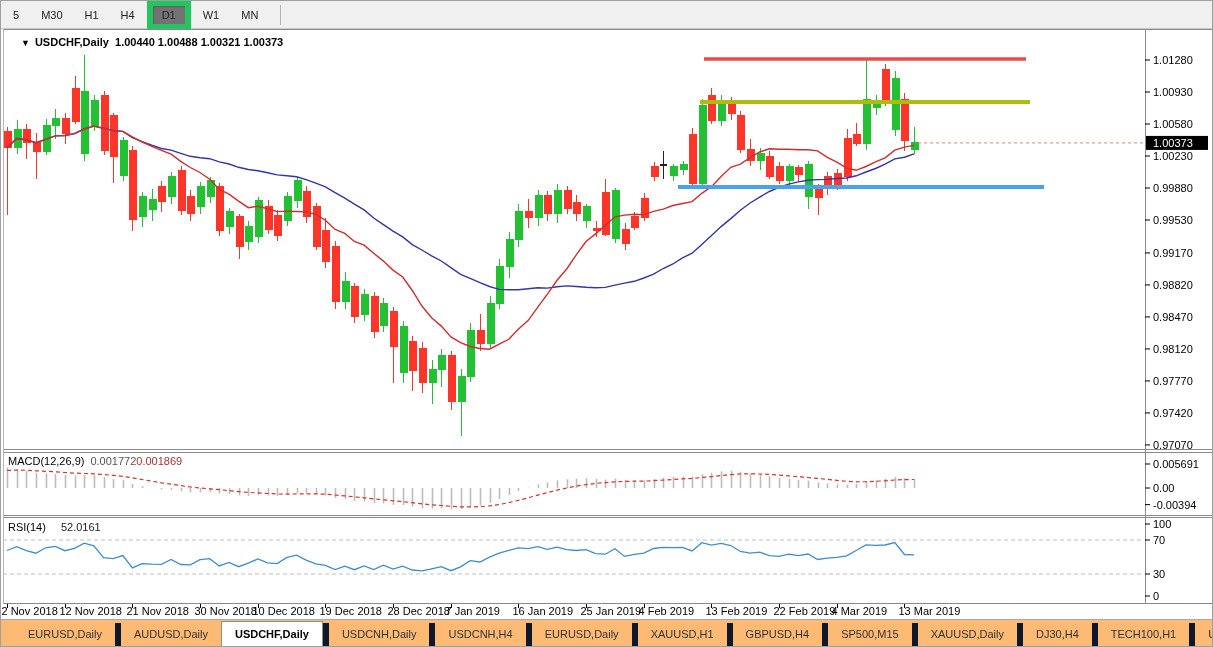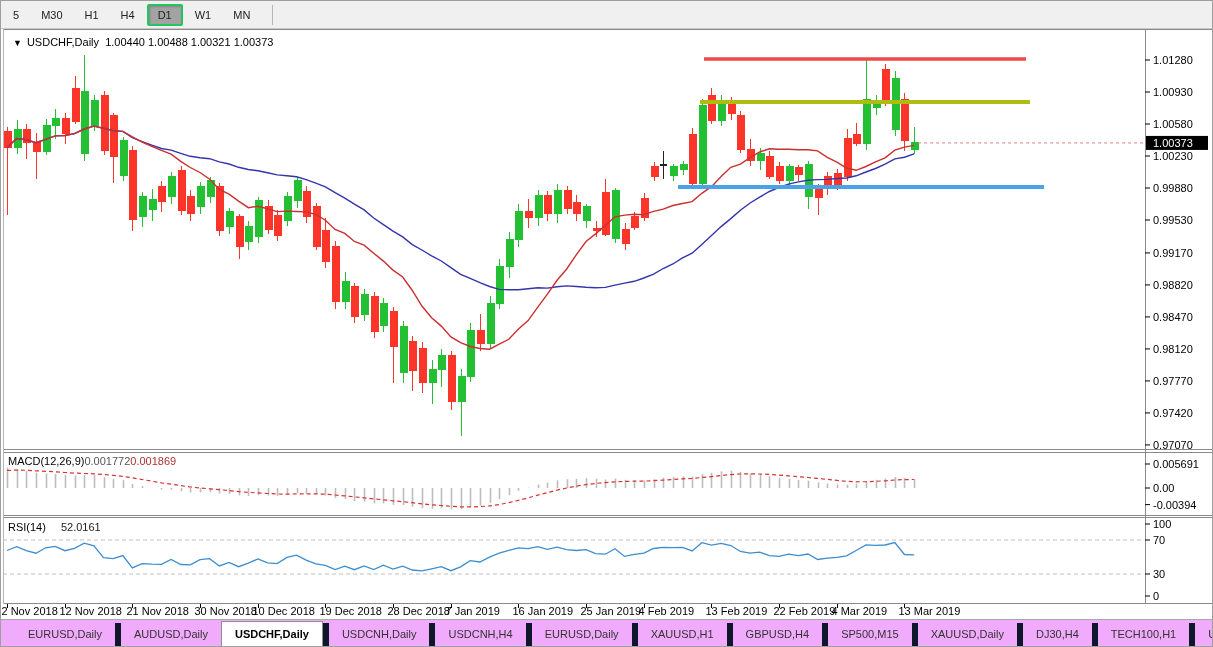--- a/index.html
+++ b/index.html
@@ -1,35 +1,35 @@
 <!DOCTYPE html>
 <html><head>
 <meta charset="utf-8">
 <style>
   html,body{margin:0;padding:0;background:#d8d8d8;}
   *{box-sizing:border-box;}
   #app{position:relative;width:1213px;height:647px;background:#fff;font-family:"Liberation Sans",sans-serif;border:1px solid #9f9f9f;overflow:hidden;}
   
   #toolbar{position:absolute;top:0;left:0;right:0;height:28px;background:#f0f0f0;border-bottom:1px solid #c9c9c9;display:flex;align-items:center;gap:2px;padding-left:2px;}
   .tf-btn{font-size:11px;color:#222;padding:3px 9px;border:1px solid transparent;border-radius:2px;cursor:default;}
-  .tf-btn.active{border:2px solid #22c55e;background:#a3a3a3;box-shadow:inset 1px 1px 2px rgba(0,0,0,.18);}
+  .tf-btn.active{border:6px solid #22c55e;background:#737373;box-shadow:inset 1px 1px 2px rgba(0,0,0,.18);}
   .tb-sep{width:1px;height:20px;background:#b5b5b5;margin-left:10px;}
   
   #chart-region{position:absolute;top:28px;left:0;right:0;bottom:27px;background:#fff;}
   #chart-svg{position:absolute;top:0;left:0;}
   .overlay-label{position:absolute;font-size:11px;color:#000;white-space:nowrap;pointer-events:none;}
-  #symbol-line{top:7px;left:12px;font-weight:normal;}
+  #symbol-line{top:7px;left:20px;font-weight:bold;}
   #symbol-line .caret{font-size:9px;margin-right:5px;}
   #macd-label{top:426px;left:7px;}
   #rsi-label{top:492px;left:7px;}
-  .val-main{color:#555;}
+  .val-main{color:#555;margin-left:6px;}
   .val-signal{color:#b03030;}
   .val-rsi{color:#222;margin-left:15px;}
   
-  #tabbar{position:absolute;bottom:0;left:0;right:0;height:27px;background:#f0abfc;border-top:1px solid #a8a8a8;display:flex;align-items:flex-end;padding-left:14px;}
+  #tabbar{position:absolute;bottom:0;left:0;right:0;height:27px;background:#fdba74;border-top:1px solid #a8a8a8;display:flex;align-items:flex-end;padding-left:14px;}
   .tab{font-size:11px;color:#333;padding:5px 13px 6px 13px;border-left:6px solid #0f172a;margin-bottom:0;cursor:default;white-space:nowrap;}
   .tab:first-child{border-left:none;}
   .tab.active{background:#fff;border:1px solid #8f8f8f;border-bottom:none;font-weight:bold;color:#000;padding-top:6px;}
   #tab-arrows{margin-left:4px;font-size:8px;color:#555;padding-bottom:8px;display:flex;gap:6px;}
 </style>
 </head>
 <body>
 
 <div id="app">
 

